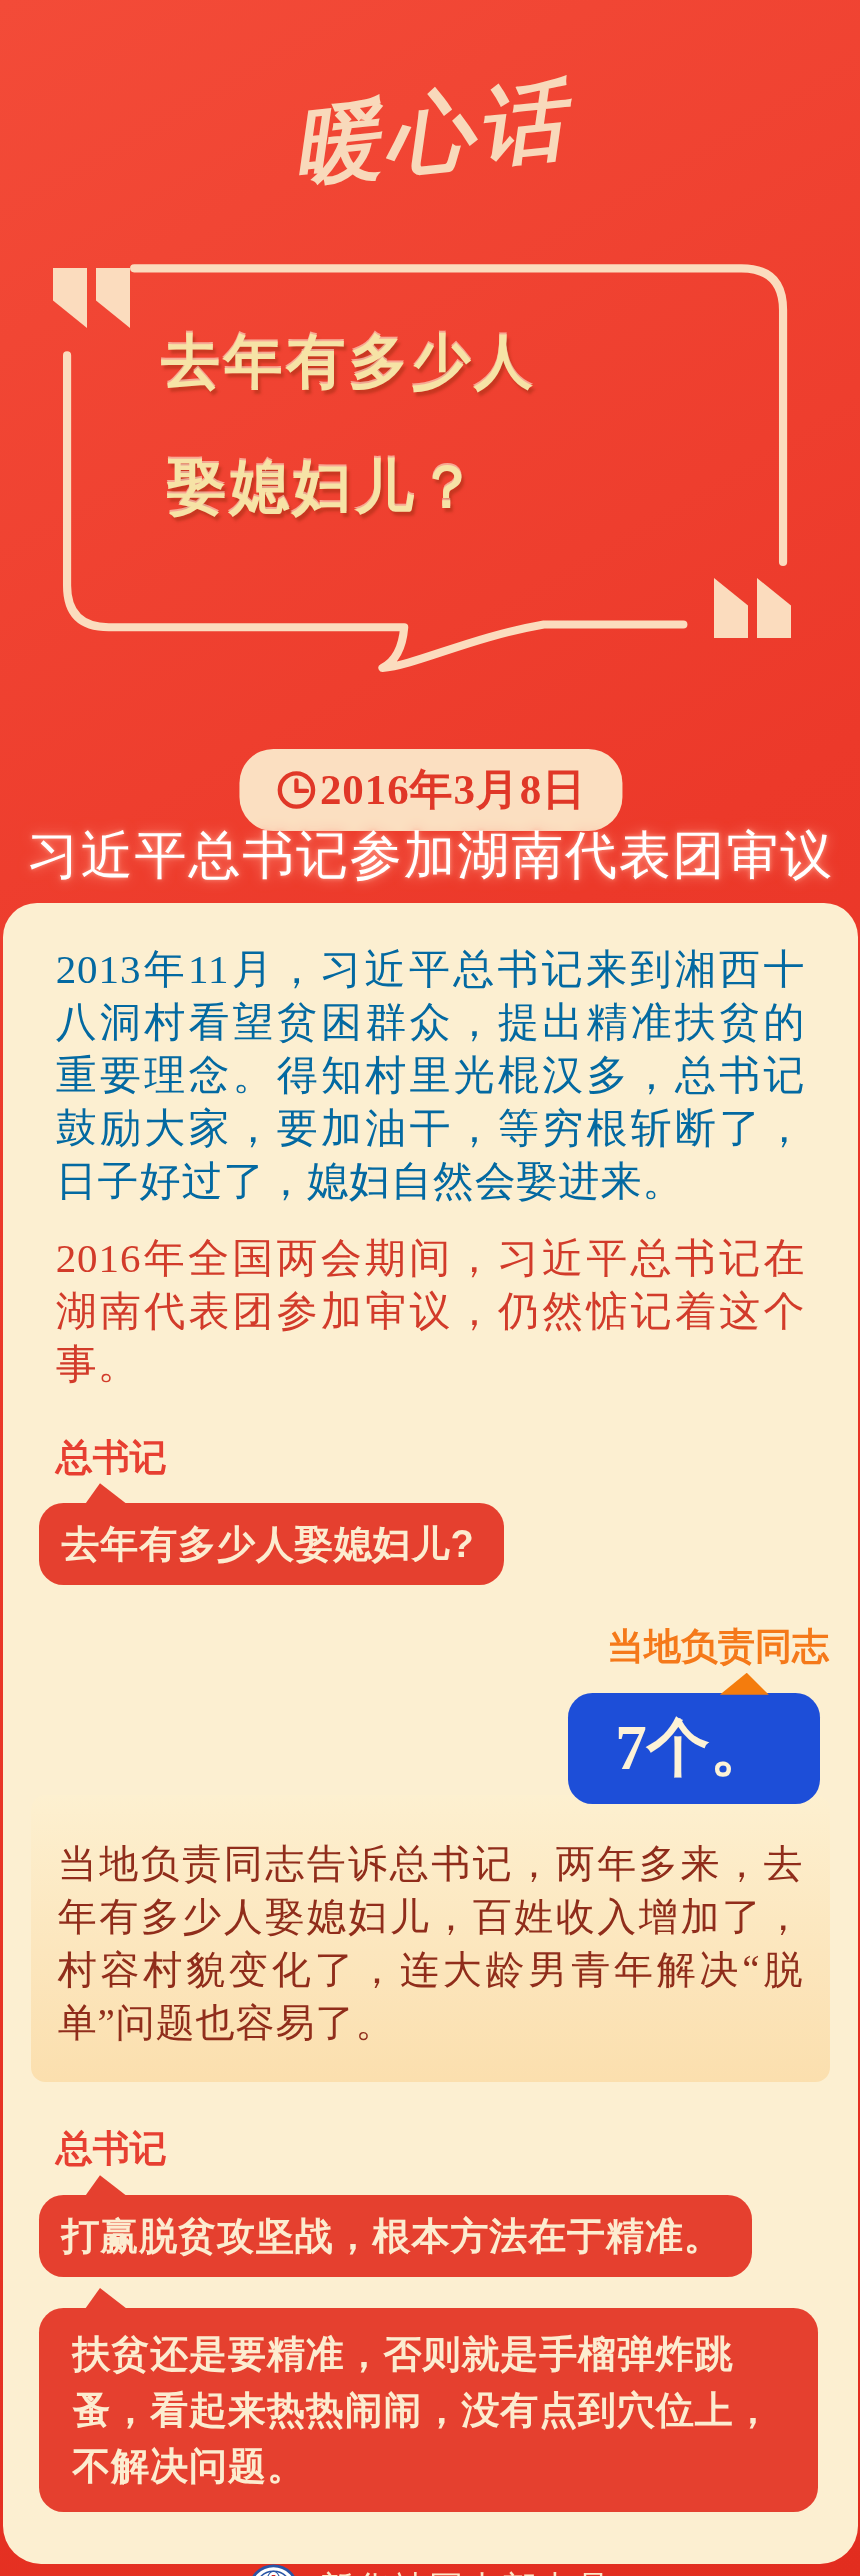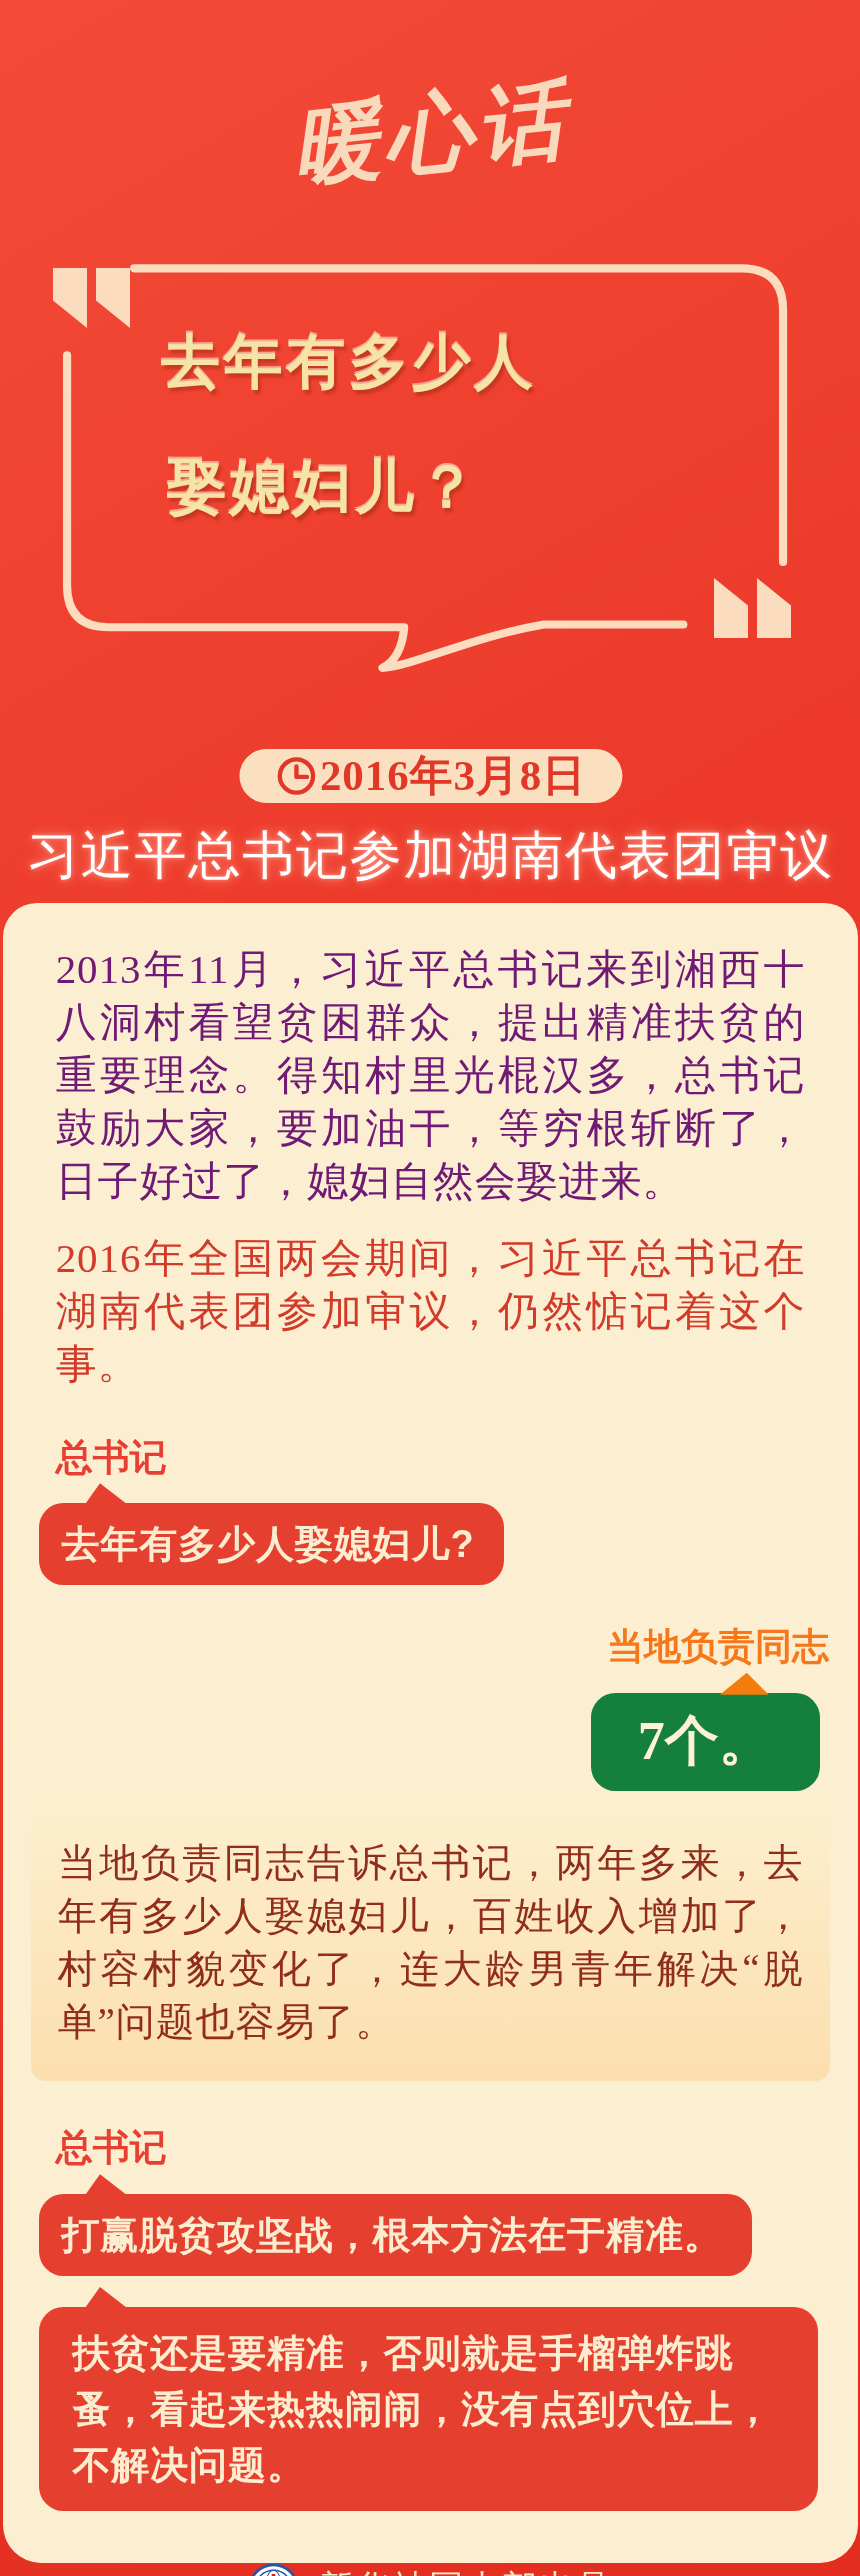--- a/index.html
+++ b/index.html
@@ -21,48 +21,48 @@
            clip-path:polygon(0 0,100% 0,100% 100%,0 54%);}
   .qmark.open{left:53px;top:268px;}
   .qmark.close{left:714px;top:578px;transform:rotate(180deg);}
 
   .q-line{position:absolute;font-size:59px;font-weight:bold;color:#f6e3a6;letter-spacing:3.6px;
           line-height:1;text-shadow:0 -1.8px 0 rgba(255,252,230,.55),2.7px 3.6px 2.7px rgba(140,40,10,.40);}
   .q1{left:161px;top:333px;}
   .q2{left:167px;top:458px;}
 
   .date-pill{position:absolute;top:749px;left:50%;transform:translateX(-50%);
-             height:54px;padding:0 36px;border-radius:34px;background:#fbdfc1;
+             height:82px;padding:0 36px;border-radius:34px;background:#fbdfc1;
              display:flex;align-items:center;gap:3px;}
   .date-pill span{font-family:"Liberation Serif","DejaVu Serif",serif;font-weight:bold;
                   font-size:43px;color:#e03727;letter-spacing:0.9px;}
   .subtitle{position:absolute;top:821px;left:0;width:100%;text-align:center;
             font-size:52px;font-weight:normal;color:#ffffff;letter-spacing:1.8px;
             text-shadow:0 0 12.7px rgba(255,150,130,.95),0 0 4.5px rgba(255,170,150,.8);}
 
   
   .card{margin:0 2.7px;background:#fcefd1;border-radius:34px 34px 38px 38px;
         padding:40px 53px 36px;display:flex;flex-direction:column;align-items:stretch;flex:none;}
   .para{margin:0;font-family:"Liberation Serif","DejaVu Serif",serif;
         font-size:41px;line-height:53px;letter-spacing:0.9px;text-align:justify;}
-  .p1{color:#701a75;}
+  .p1{color:#0369a1;}
   .p2{margin-top:23.6px;color:#d23b2a;}
 
   .speaker{font-size:37px;font-weight:bold;margin-top:47px;line-height:1.1;}
   .speaker.red{color:#e73f31;align-self:flex-start;}
   .speaker.orange{color:#f5791a;align-self:flex-end;margin-right:-23.6px;margin-top:42px;}
 
   .bubble{position:relative;width:fit-content;border-radius:24.5px;font-weight:bold;}
   .bubble .tail{position:absolute;top:-20px;width:49px;height:22px;}
   .red-b{align-self:flex-start;margin:25px 0 0 -16.3px;background:#e5402f;
          padding:15.4px 29px 15.4px 22px;font-size:38px;color:#fcecd0;letter-spacing:0.9px;}
   .red-b .tail{left:40px;background:#e5402f;clip-path:polygon(10% 100%,42% 0,100% 100%);}
-  .orange-b{align-self:flex-end;margin:25px -14.5px 16px 0;background:#15803d;z-index:2;
+  .orange-b{align-self:flex-end;margin:25px -14.5px 4px 0;background:#1d4ed8;z-index:2;
             padding:12.7px 47px;font-family:"Liberation Serif","DejaVu Serif",serif;
-            font-size:54px;color:#fdf2d6;}
+            font-size:63px;color:#fdf2d6;}
   .orange-b .tail{right:51px;background:#f47c0d;clip-path:polygon(0 100%,55% 0,100% 100%);}
   .b4{margin:31px -12.7px 16px -16.3px;line-height:56px;padding:18px 33px;}
 
   .panel{margin:-12.7px -25px 0;border-radius:14.5px;padding:42px 27px 33px;z-index:1;
          background:linear-gradient(180deg,#fdf0d0 0%,#fce6bd 55%,#fbdfae 100%);}
   .panel .para{color:#902d1b;font-size:39px;}
 
   
   .footer{flex:1;display:flex;align-items:center;justify-content:center;gap:20px;}
   .footer span{font-family:"Liberation Serif","DejaVu Serif",serif;font-size:34px;

